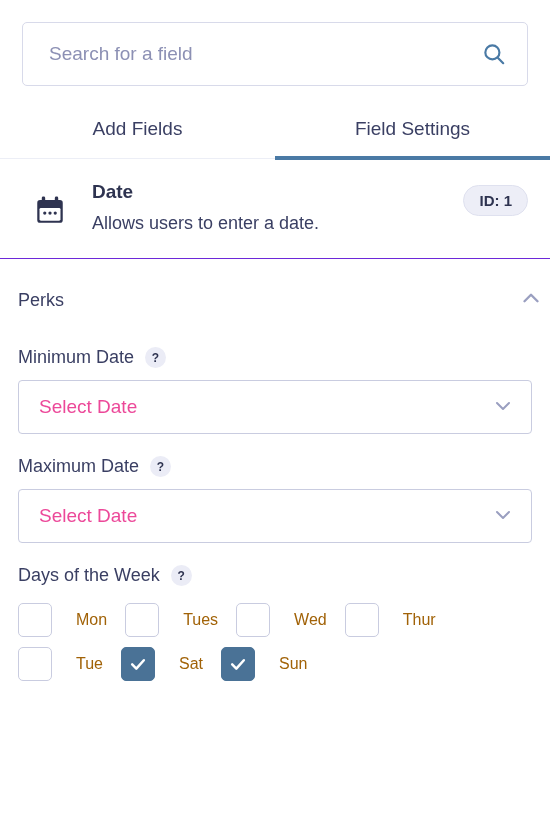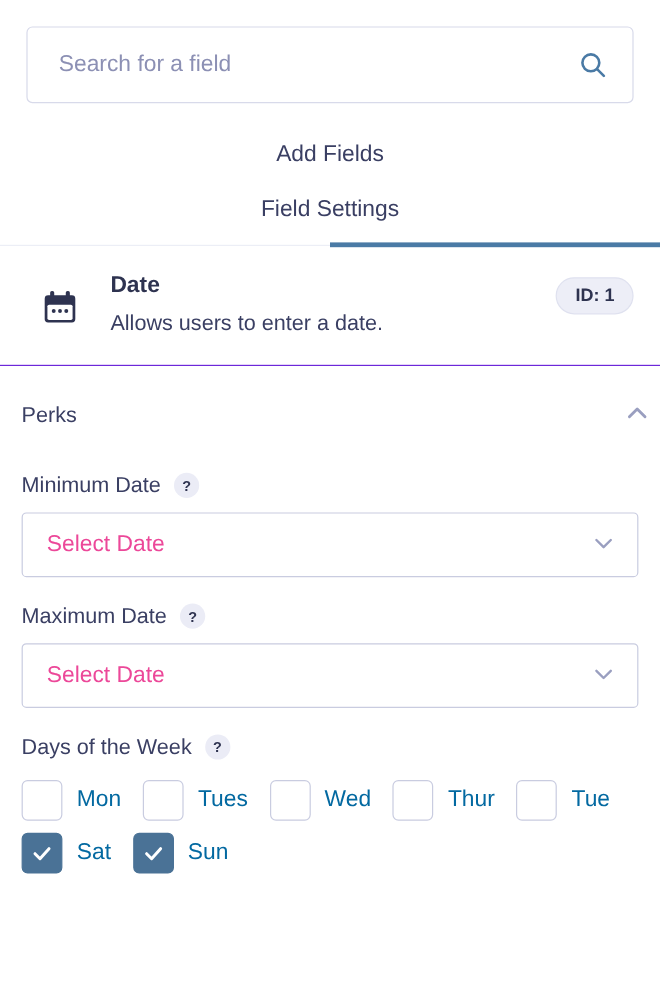--- a/index.html
+++ b/index.html
@@ -36,21 +36,20 @@
     color: #2e3350;
   }
   .search-input::placeholder { color: #8c90b4; }
   .search-icon { display: flex; align-items: center; }
 
   
   .tabs {
     display: flex;
     margin-top: 26px;
     position: relative;
-    flex-direction: column;
   }
   .tab {
     flex: 1;
     text-align: center;
     font-size: 19px;
     color: #3a3f63;
     padding: 6px 0 18px 0;
     cursor: pointer;
     user-select: none;
   }
@@ -188,23 +187,23 @@
     align-items: center;
     justify-content: center;
   }
   .cbox.checked {
     background: #4a7296;
     border-color: #4a7296;
   }
   .cbox .tick { display: none; }
   .cbox.checked .tick { display: block; }
   .day-label {
-    font-size: 19px;
-    color: #0369a1;
-    margin-left: 12px;
+    font-size: 16px;
+    color: #a16207;
+    margin-left: 24px;
   }
 </style>
 </head>
 <body>
 
 <div class="search-wrap">
   <div class="search-box">
     <input class="search-input" type="text" placeholder="Search for a field" style="">
     <span class="search-icon">
       <svg width="26" height="26" viewBox="0 0 24 24" fill="none" stroke="#4a7aa5" stroke-width="2" stroke-linecap="round">

